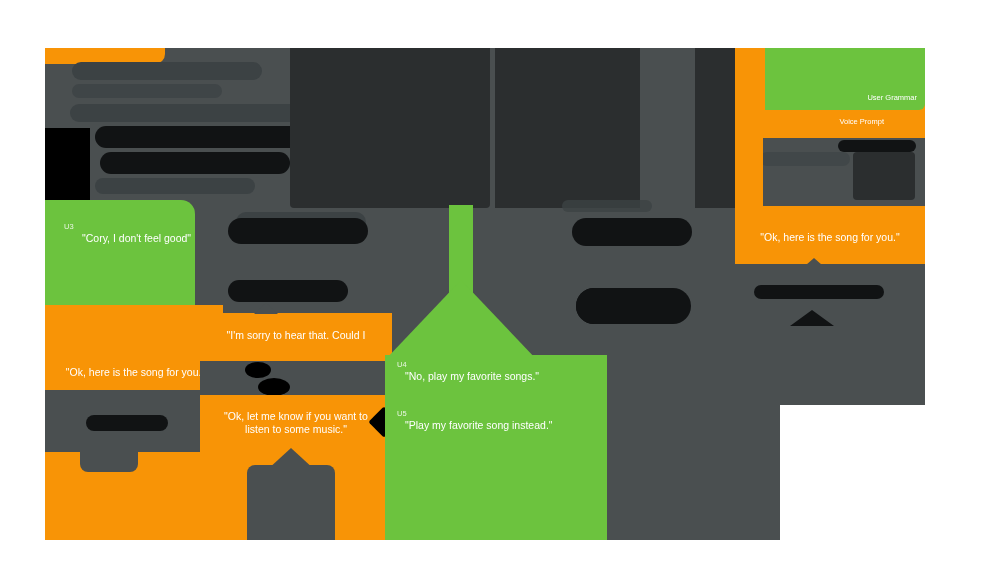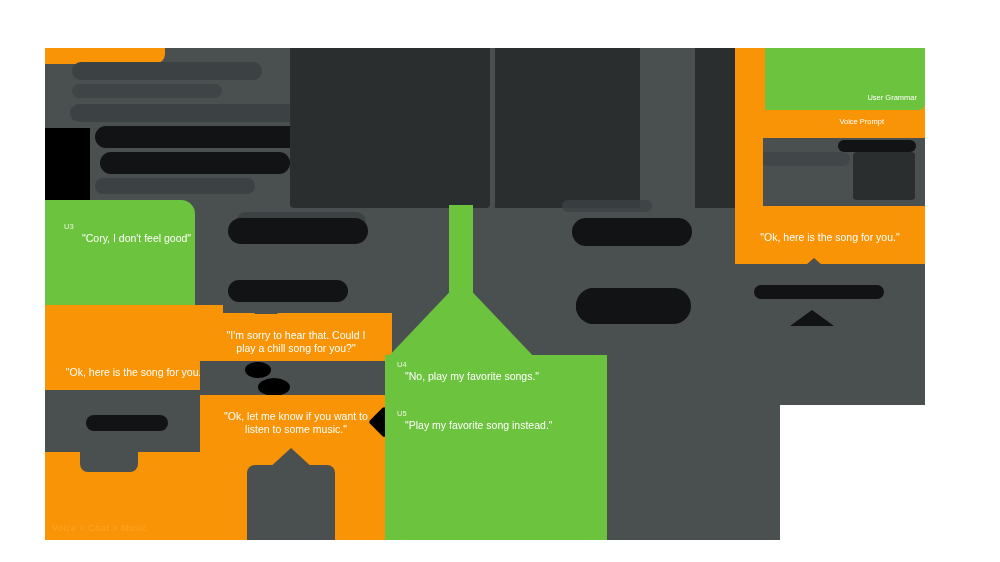--- a/index.html
+++ b/index.html
@@ -78,21 +78,20 @@
   <div class="orange" style="left:45px;top:305px;width:178px;height:85px;"></div>
   <div class="bubble-text" style="left:48px;top:365px;width:175px;">"Ok, here is the song for you."</div>
 
   <div class="canvas" style="left:45px;top:390px;width:155px;height:62px;"></div>
   <div class="redact hard" style="left:86px;top:415px;width:82px;height:16px;border-radius:20px;"></div>
   <div class="orange" style="left:45px;top:452px;width:155px;height:88px;"></div>
   <div class="canvas" style="left:80px;top:452px;width:58px;height:20px;border-radius:0 0 8px 8px;"></div>
 
   <div class="orange" style="left:200px;top:313px;width:192px;height:48px;"></div>
   <div class="bubble-text" style="left:200px;top:328px;width:192px;">"I'm sorry to hear that. Could I</div>
-  <div class="bubble-text" style="left:200px;top:341px;width:192px;">play a chill song for you?"</div>
   <div class="tri tri-up" style="left:254px;top:303px;border-bottom:11px solid #4a4f50;"></div>
 
   <div class="canvas" style="left:200px;top:361px;width:192px;height:34px;"></div>
   <div class="black" style="left:258px;top:378px;width:32px;height:18px;border-radius:50%;"></div>
   <div class="black" style="left:245px;top:362px;width:26px;height:16px;border-radius:50%;"></div>
 
   <div class="orange" style="left:200px;top:395px;width:192px;height:145px;"></div>
   <div class="bubble-text" style="left:200px;top:409px;width:192px;">"Ok, let me know if you want to</div>
   <div class="bubble-text" style="left:200px;top:422px;width:192px;">listen to some music."</div>
   <div class="canvas" style="left:247px;top:465px;width:88px;height:75px;border-radius:8px 8px 0 0;"></div>
@@ -121,15 +120,14 @@
               border-left:22px solid transparent;border-right:22px solid transparent;
               border-bottom:16px solid #111314;"></div>
 
   <div class="canvas" style="left:607px;top:264px;width:318px;height:141px;"></div>
   <div class="redact hard" style="left:576px;top:288px;width:115px;height:36px;border-radius:34px;"></div>
   <div class="redact hard" style="left:754px;top:285px;width:130px;height:14px;border-radius:20px;"></div>
   <div style="position:absolute;left:790px;top:310px;width:0;height:0;
               border-left:22px solid transparent;border-right:22px solid transparent;
               border-bottom:16px solid #111314;"></div>
 
-  <div class="faint" style="left:52px;top:523px;width:220px;">Voice &gt; Chat &gt; Music</div>
 
 </div>
 
 </body></html>

